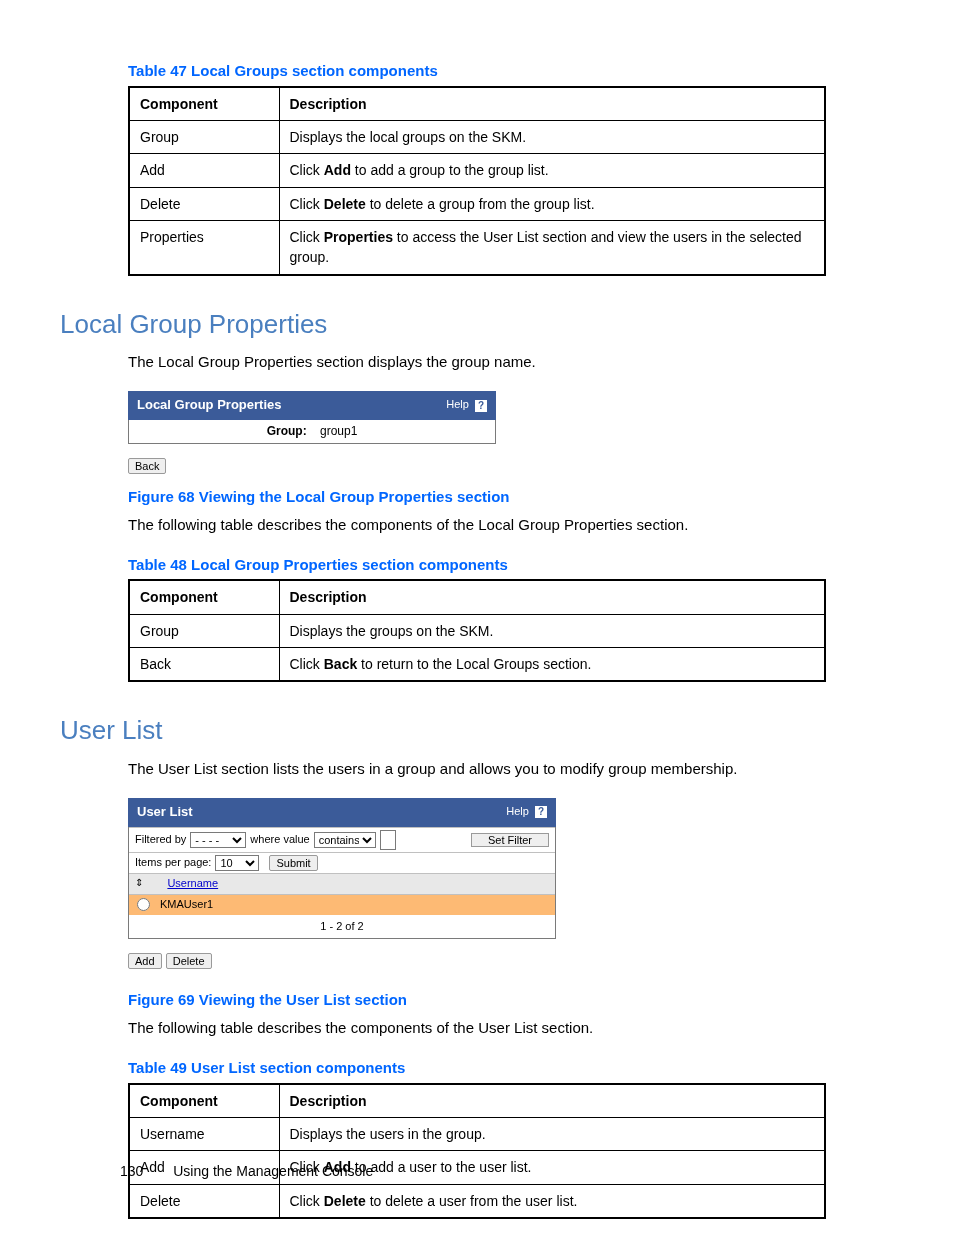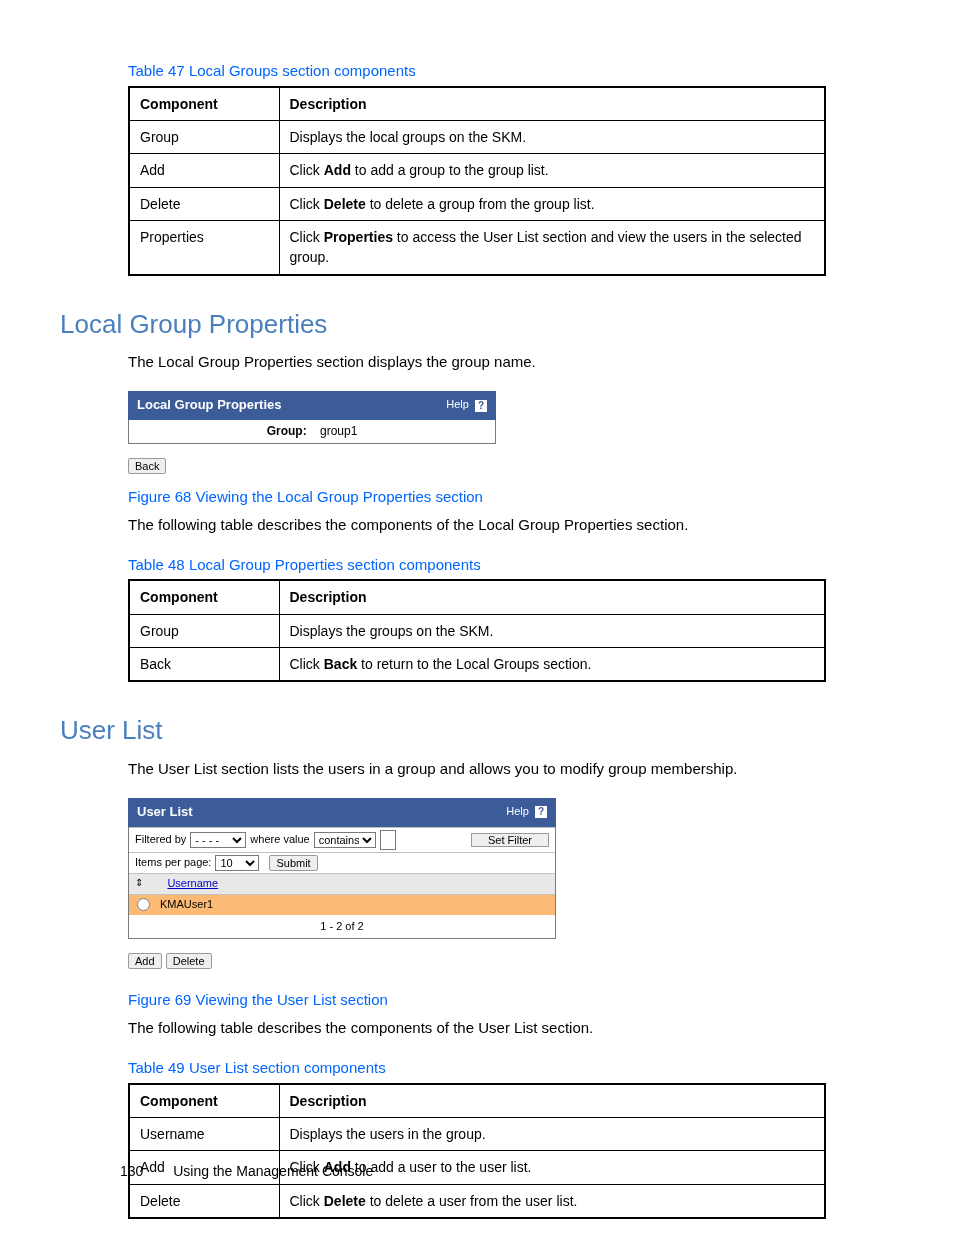--- a/index.html
+++ b/index.html
@@ -13,21 +13,21 @@
     height: 1235px;
     position: relative;
     font-size: 15px;
     line-height: 1.45;
   }
   .page {
     padding: 60px 128px 0 128px;
   }
   .tbl-caption {
     color: #0066ff;
-    font-weight: normal;
+    font-weight: bold;
     font-size: 15px;
     margin: 0 0 4px 0;
   }
   table.comp {
     border-collapse: collapse;
     width: 100%;
     border: 2px solid #000;
     margin-bottom: 30px;
   }
   table.comp th, table.comp td {

